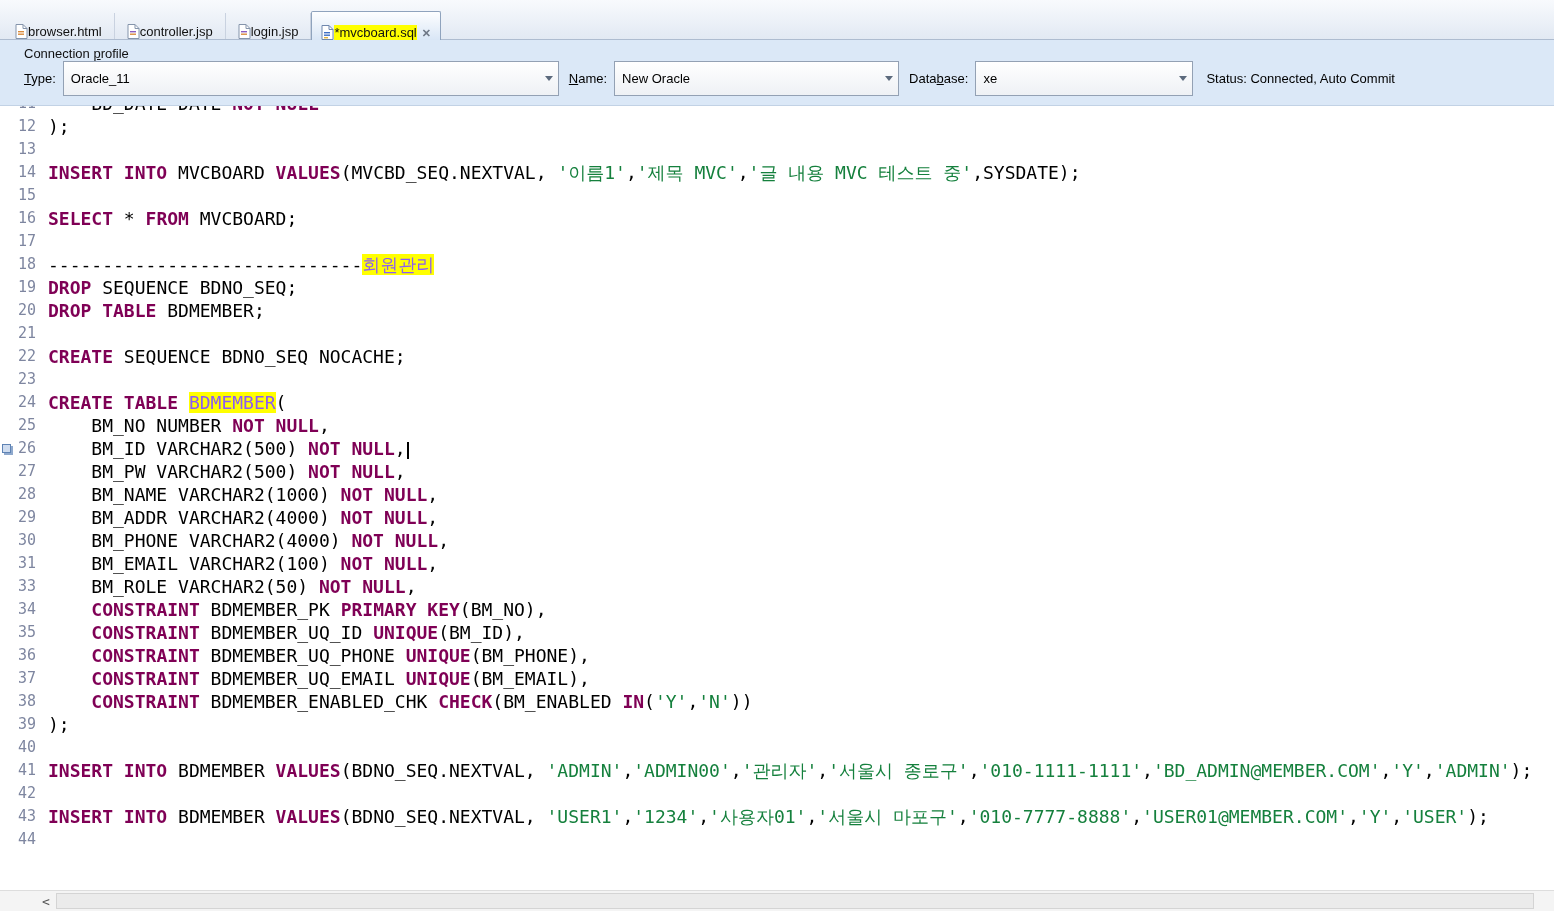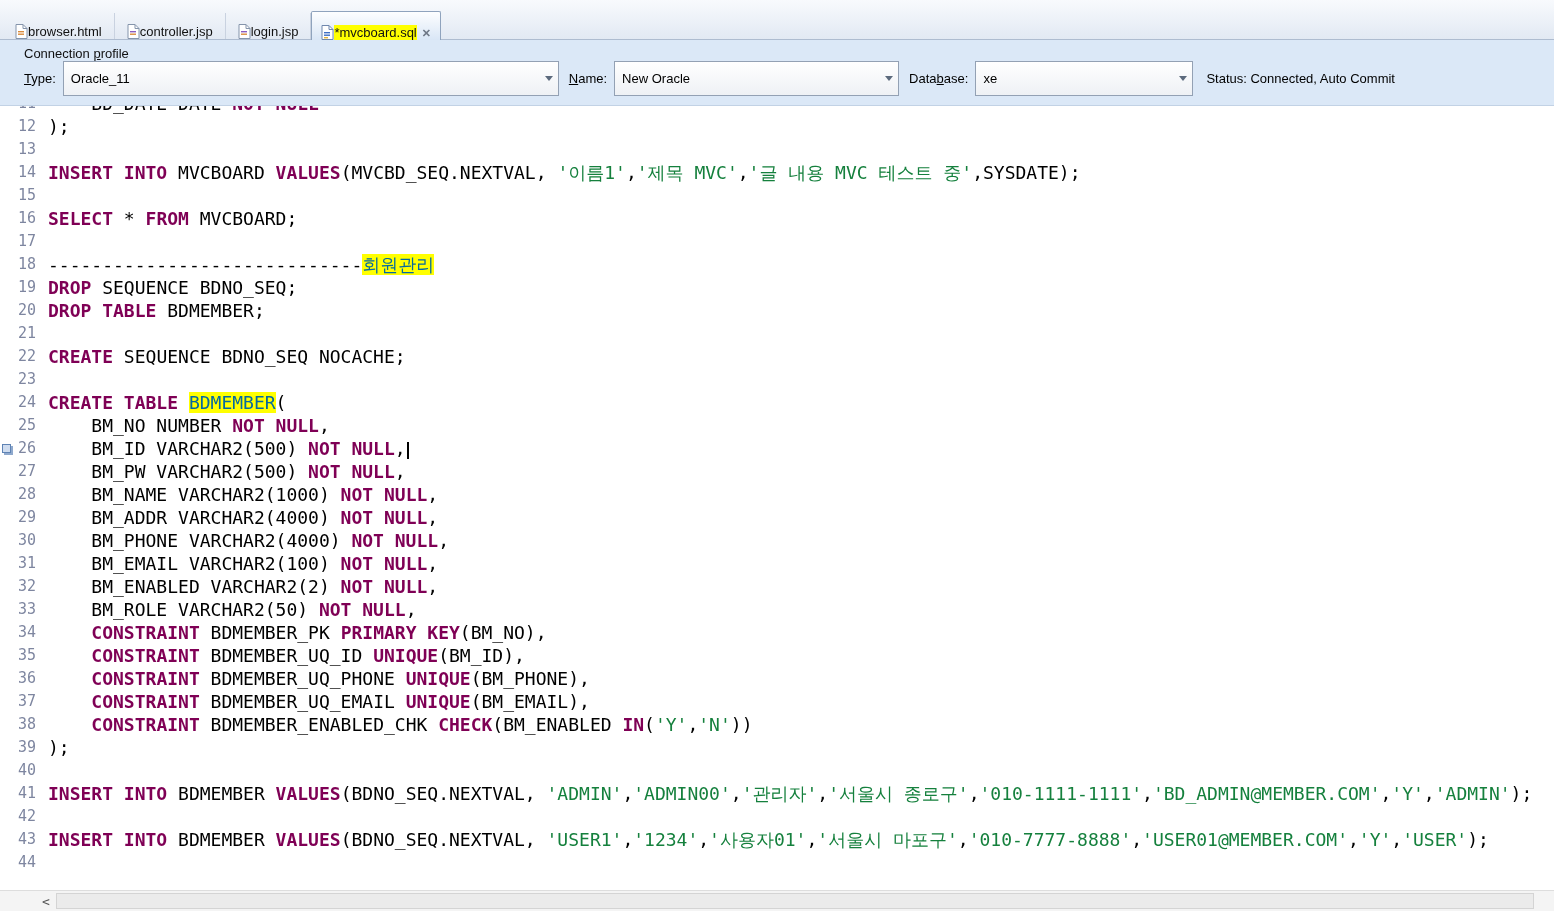--- a/index.html
+++ b/index.html
@@ -67,21 +67,21 @@
   .mkslot { width:12px; height:100%; display:flex; align-items:center; justify-content:center; }
   .lmark {
     width:7px; height:7px; background:#cfdcef; border:1px solid #5f83b4;
     box-shadow:2px 2px 0 #8fa9cd;
   }
   .lnum { flex:1; text-align:right; font-size:15px; color:#7e86a0; padding-right:4px; }
   .codetext { padding-left:8px; }
   .codetext .k { color:#7F0055; font-weight:bold; }
   .codetext .s { color:#15803d; }
   .codetext .p { color:#000000; }
-  .codetext .h { background:#ffff00; color:#0369a1; }
+  .codetext .h { background:#ffff00; color:#8b5cf6; }
   .caret {
     display:inline-block; width:2px; height:17px; background:#000;
     vertical-align:middle; margin-left:1px;
   }
 
   
   .hscroll {
     flex:0 0 21px; box-sizing:border-box;
     background:#f4f4f4; border-top:1px solid #dddddd;
     display:flex; align-items:center; padding-left:38px;
@@ -188,21 +188,20 @@
         <div class="code-line"><span class="gutter"><span class="mkslot"></span><span class="lnum">22</span></span><span class="codetext"><span class="k">CREATE</span><span class="p"> SEQUENCE BDNO_SEQ NOCACHE;</span></span></div>
         <div class="code-line"><span class="gutter"><span class="mkslot"></span><span class="lnum">23</span></span><span class="codetext"></span></div>
         <div class="code-line"><span class="gutter"><span class="mkslot"></span><span class="lnum">24</span></span><span class="codetext"><span class="k">CREATE TABLE</span><span class="p"> </span><span class="h">BDMEMBER</span><span class="p">(</span></span></div>
         <div class="code-line"><span class="gutter"><span class="mkslot"></span><span class="lnum">25</span></span><span class="codetext"><span class="p">    BM_NO NUMBER </span><span class="k">NOT NULL</span><span class="p">,</span></span></div>
         <div class="code-line"><span class="gutter"><span class="mkslot"><span class="lmark"></span></span><span class="lnum">26</span></span><span class="codetext"><span class="p">    BM_ID VARCHAR2(500) </span><span class="k">NOT NULL</span><span class="p">,</span><span class="caret"></span></span></div>
         <div class="code-line"><span class="gutter"><span class="mkslot"></span><span class="lnum">27</span></span><span class="codetext"><span class="p">    BM_PW VARCHAR2(500) </span><span class="k">NOT NULL</span><span class="p">,</span></span></div>
         <div class="code-line"><span class="gutter"><span class="mkslot"></span><span class="lnum">28</span></span><span class="codetext"><span class="p">    BM_NAME VARCHAR2(1000) </span><span class="k">NOT NULL</span><span class="p">,</span></span></div>
         <div class="code-line"><span class="gutter"><span class="mkslot"></span><span class="lnum">29</span></span><span class="codetext"><span class="p">    BM_ADDR VARCHAR2(4000) </span><span class="k">NOT NULL</span><span class="p">,</span></span></div>
         <div class="code-line"><span class="gutter"><span class="mkslot"></span><span class="lnum">30</span></span><span class="codetext"><span class="p">    BM_PHONE VARCHAR2(4000) </span><span class="k">NOT NULL</span><span class="p">,</span></span></div>
         <div class="code-line"><span class="gutter"><span class="mkslot"></span><span class="lnum">31</span></span><span class="codetext"><span class="p">    BM_EMAIL VARCHAR2(100) </span><span class="k">NOT NULL</span><span class="p">,</span></span></div>
-        <div class="code-line"><span class="gutter"><span class="mkslot"></span><span class="lnum">32</span></span><span class="codetext"><span class="p">    BM_ENABLED VARCHAR2(2) </span><span class="k">NOT NULL</span><span class="p">,</span></span></div>
         <div class="code-line"><span class="gutter"><span class="mkslot"></span><span class="lnum">33</span></span><span class="codetext"><span class="p">    BM_ROLE VARCHAR2(50) </span><span class="k">NOT NULL</span><span class="p">,</span></span></div>
         <div class="code-line"><span class="gutter"><span class="mkslot"></span><span class="lnum">34</span></span><span class="codetext"><span class="p">    </span><span class="k">CONSTRAINT</span><span class="p"> BDMEMBER_PK </span><span class="k">PRIMARY KEY</span><span class="p">(BM_NO),</span></span></div>
         <div class="code-line"><span class="gutter"><span class="mkslot"></span><span class="lnum">35</span></span><span class="codetext"><span class="p">    </span><span class="k">CONSTRAINT</span><span class="p"> BDMEMBER_UQ_ID </span><span class="k">UNIQUE</span><span class="p">(BM_ID),</span></span></div>
         <div class="code-line"><span class="gutter"><span class="mkslot"></span><span class="lnum">36</span></span><span class="codetext"><span class="p">    </span><span class="k">CONSTRAINT</span><span class="p"> BDMEMBER_UQ_PHONE </span><span class="k">UNIQUE</span><span class="p">(BM_PHONE),</span></span></div>
         <div class="code-line"><span class="gutter"><span class="mkslot"></span><span class="lnum">37</span></span><span class="codetext"><span class="p">    </span><span class="k">CONSTRAINT</span><span class="p"> BDMEMBER_UQ_EMAIL </span><span class="k">UNIQUE</span><span class="p">(BM_EMAIL),</span></span></div>
         <div class="code-line"><span class="gutter"><span class="mkslot"></span><span class="lnum">38</span></span><span class="codetext"><span class="p">    </span><span class="k">CONSTRAINT</span><span class="p"> BDMEMBER_ENABLED_CHK </span><span class="k">CHECK</span><span class="p">(BM_ENABLED </span><span class="k">IN</span><span class="p">(</span><span class="s">'Y'</span><span class="p">,</span><span class="s">'N'</span><span class="p">))</span></span></div>
         <div class="code-line"><span class="gutter"><span class="mkslot"></span><span class="lnum">39</span></span><span class="codetext"><span class="p">);</span></span></div>
         <div class="code-line"><span class="gutter"><span class="mkslot"></span><span class="lnum">40</span></span><span class="codetext"></span></div>
         <div class="code-line"><span class="gutter"><span class="mkslot"></span><span class="lnum">41</span></span><span class="codetext"><span class="k">INSERT INTO</span><span class="p"> BDMEMBER </span><span class="k">VALUES</span><span class="p">(BDNO_SEQ.NEXTVAL, </span><span class="s">'ADMIN'</span><span class="p">,</span><span class="s">'ADMIN00'</span><span class="p">,</span><span class="s">'관리자'</span><span class="p">,</span><span class="s">'서울시 종로구'</span><span class="p">,</span><span class="s">'010-1111-1111'</span><span class="p">,</span><span class="s">'BD_ADMIN@MEMBER.COM'</span><span class="p">,</span><span class="s">'Y'</span><span class="p">,</span><span class="s">'ADMIN'</span><span class="p">);</span></span></div>
         <div class="code-line"><span class="gutter"><span class="mkslot"></span><span class="lnum">42</span></span><span class="codetext"></span></div>

